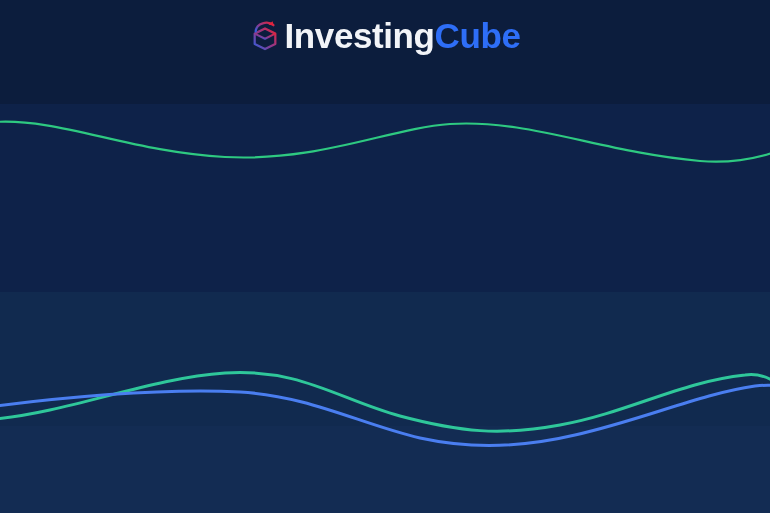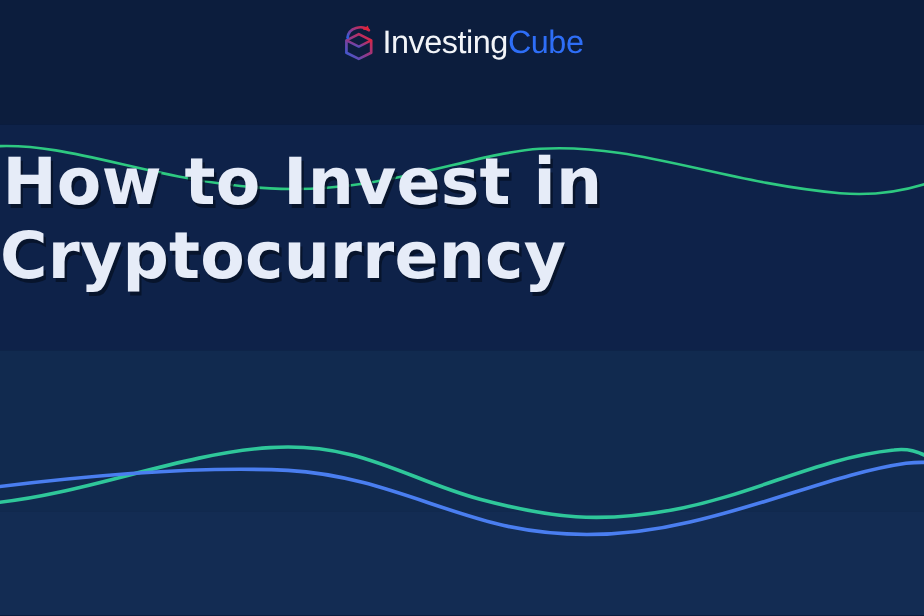--- a/index.html
+++ b/index.html
@@ -53,22 +53,22 @@
     gap: 5px;
   }
   #logo-mark {
     width: 30px;
     height: 31px;
     display: block;
     flex: 0 0 auto;
   }
   #logo-text {
     font-family: "Liberation Sans", sans-serif;
-    font-weight: 400;
-    font-size: 27px;
+    font-weight: 700;
+    font-size: 35px;
     letter-spacing: -0.4px;
     line-height: 1;
     white-space: nowrap;
   }
   .logo-word-1 { color: #f2f4f8; }
   .logo-word-2 { color: #2e6ef7; }
 
   
   #headline {
     position: absolute;
@@ -122,18 +122,14 @@
 
         <path d="M6 12 C7 3 19 0.5 25 5.5" fill="none" stroke="url(#cubeGrad)" stroke-width="2.4" stroke-linecap="round"></path>
         <path d="M25.5 5.8 L19.5 5.0 L24.0 1.2 Z" fill="#e0243c"></path>
       </svg>
       <div id="logo-text">
         <span class="logo-word-1">Investing</span><span class="logo-word-2">Cube</span>
       </div>
     </div>
   </div>
 
-  <div id="headline">
-    <div class="line line-1">How to Invest in</div>
-    <div class="line line-2">Cryptocurrency</div>
-  </div>
 
 </div>
 
 </body></html>

